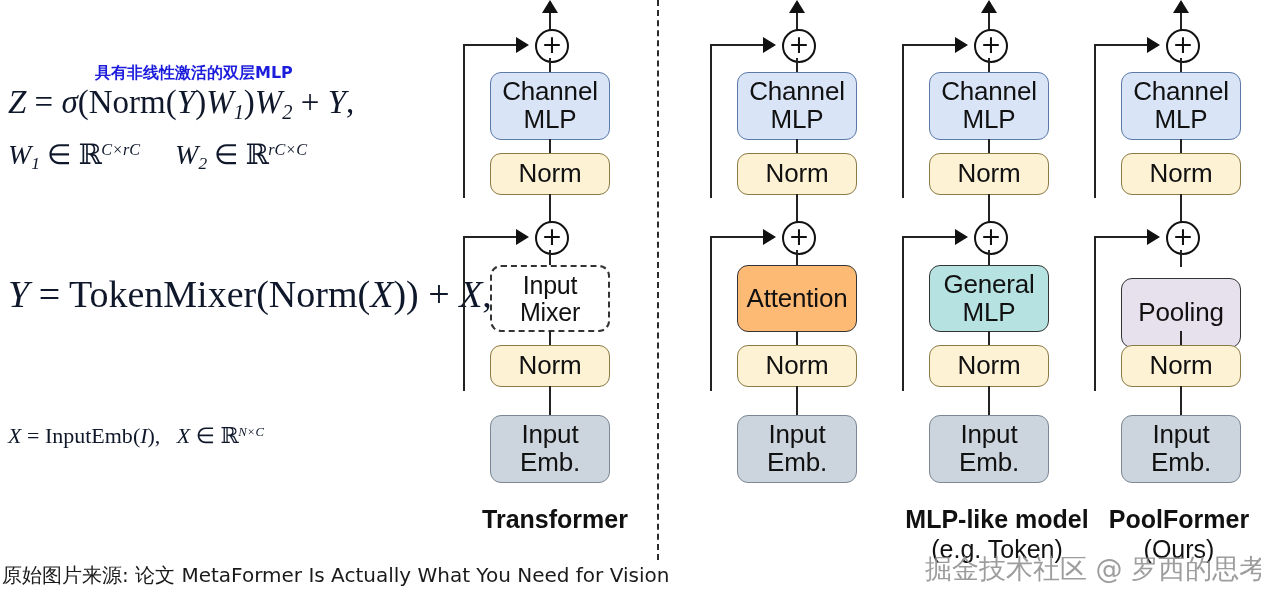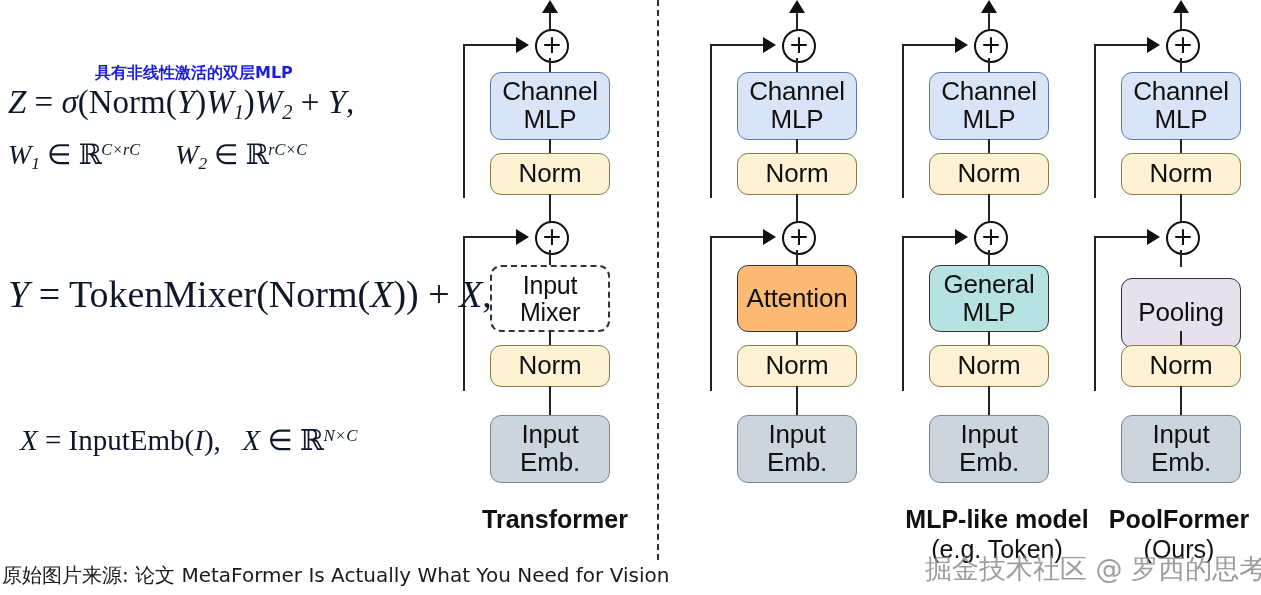--- a/index.html
+++ b/index.html
@@ -34,21 +34,21 @@
   }
 
   
   #eq1-note{left:95px;top:63px;font-size:16px;}
   #eq1{left:8px;top:84px;font-size:33px;}
   #eq1b{left:8px;top:138px;font-size:28px;}
   
   #eq2{left:8px;top:272px;font-size:38px;}
   #eq2-note{left:60px;top:313px;font-size:18px;}
   
-  #eq3{left:20px;top:423px;font-size:29px;}
+  #eq3{left:8px;top:423px;font-size:22px;}
 
   
   .divider{
     position:absolute;left:657px;top:0px;width:0;height:560px;
     border-left:2px dashed #2b2b2b;
   }
 
   
   .col{position:absolute;top:0;height:560px;}
   .node{

